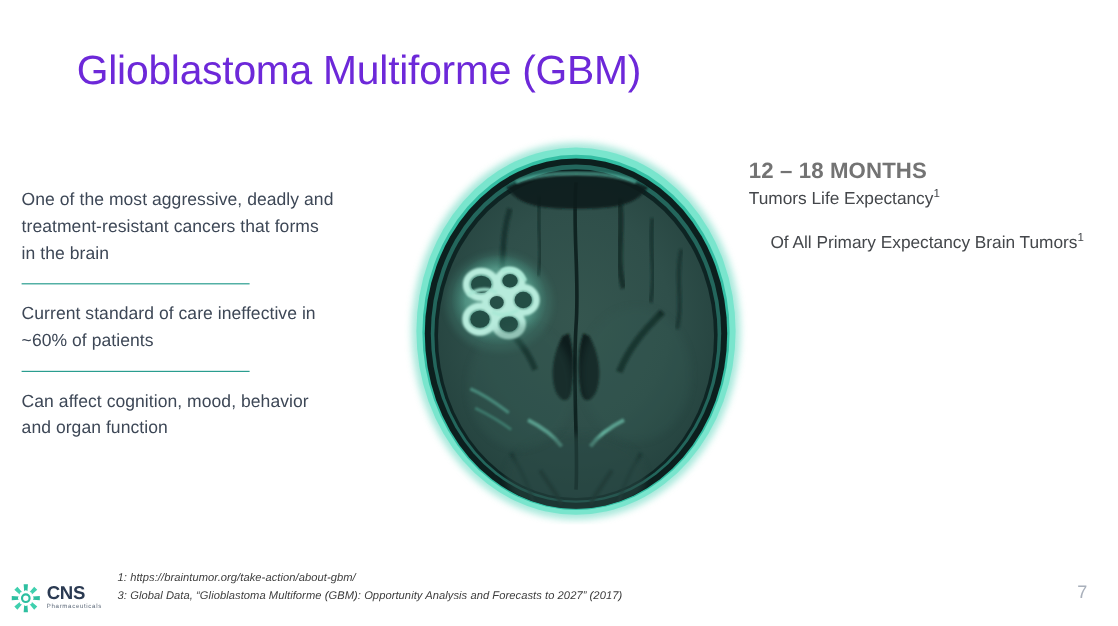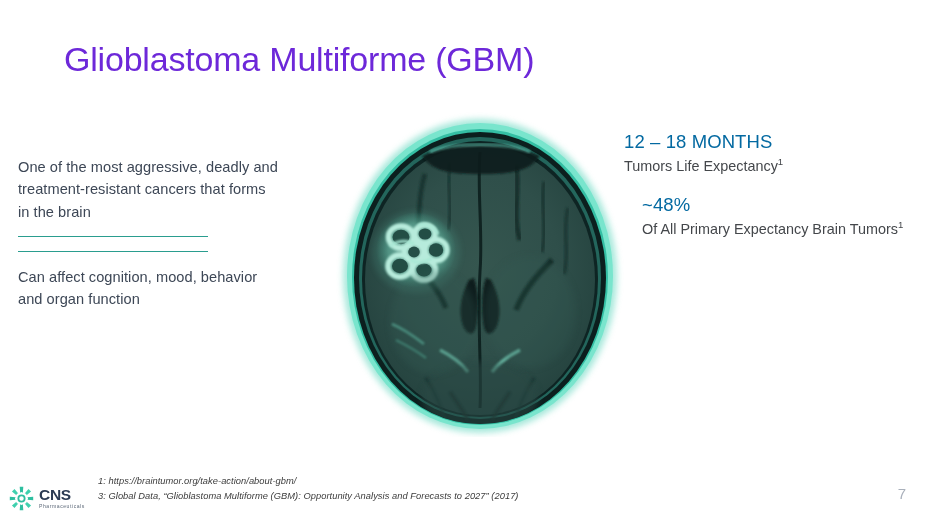--- a/index.html
+++ b/index.html
@@ -67,22 +67,22 @@
     left: 624px;
     top: 130px;
     width: 300px;
   }
   .stat-block { margin-bottom: 16px; }
   .stat-block.indented { margin-left: 46px; }
   .stat-block.indented2 { margin-left: 38px; }
   .stat-block.indented3 { margin-left: 18px; }
   .stat-value {
     font-size: 18.5px;
-    font-weight: normal;
-    color: #0369a1;
+    font-weight: bold;
+    color: #737373;
     letter-spacing: 0.1px;
     line-height: 1.3;
   }
   .stat-value.big { font-size: 19.5px; }
   .stat-label {
     font-size: 14.4px;
     font-weight: 400;
     color: #44474b;
     line-height: 1.42;
     margin-top: 2px;
@@ -144,20 +144,21 @@
 </head>
 <body>
 
 <div class="slide">
 
   <div class="slide-title">Glioblastoma Multiforme (GBM)</div>
 
   <div class="left-col">
     <div class="bullet-block bullet-gap-1">One of the most aggressive, deadly and treatment-resistant cancers that forms in the brain</div>
     <div class="bullet-divider"></div>
+    <div class="bullet-block">Current standard of care ineffective in ~60% of patients</div>
     <div class="bullet-divider"></div>
     <div class="bullet-block">Can affect cognition, mood, behavior and organ function</div>
   </div>
 
   <div class="mri-wrap">
     <svg class="mri-svg" viewBox="0 0 300 325">
       <defs>
         <radialGradient id="tissueGrad" cx="50%" cy="45%" r="62%">
           <stop offset="0%" stop-color="#35564f"></stop>
           <stop offset="55%" stop-color="#2f4f4a"></stop>
@@ -266,21 +267,20 @@
     <div class="stat-block">
       <div class="stat-value">12 – 18 MONTHS</div>
       <div class="stat-label"><span>Tumors Life Expectancy</span><sup>1</sup></div>
     </div>
 
     <div class="stat-block indented">
     </div>
 
 
     <div class="stat-block indented3">
-      <div class="stat-value">~48%</div>
       <div class="stat-label"><span>Of All Primary Expectancy Brain Tumors</span><sup>1</sup></div>
     </div>
   </div>
 
   <div class="footnotes">
     <div>1: https://braintumor.org/take-action/about-gbm/</div>
     <div>3: Global Data, “Glioblastoma Multiforme (GBM): Opportunity Analysis and Forecasts to 2027” (2017)</div>
   </div>
 
   <div class="logo">

